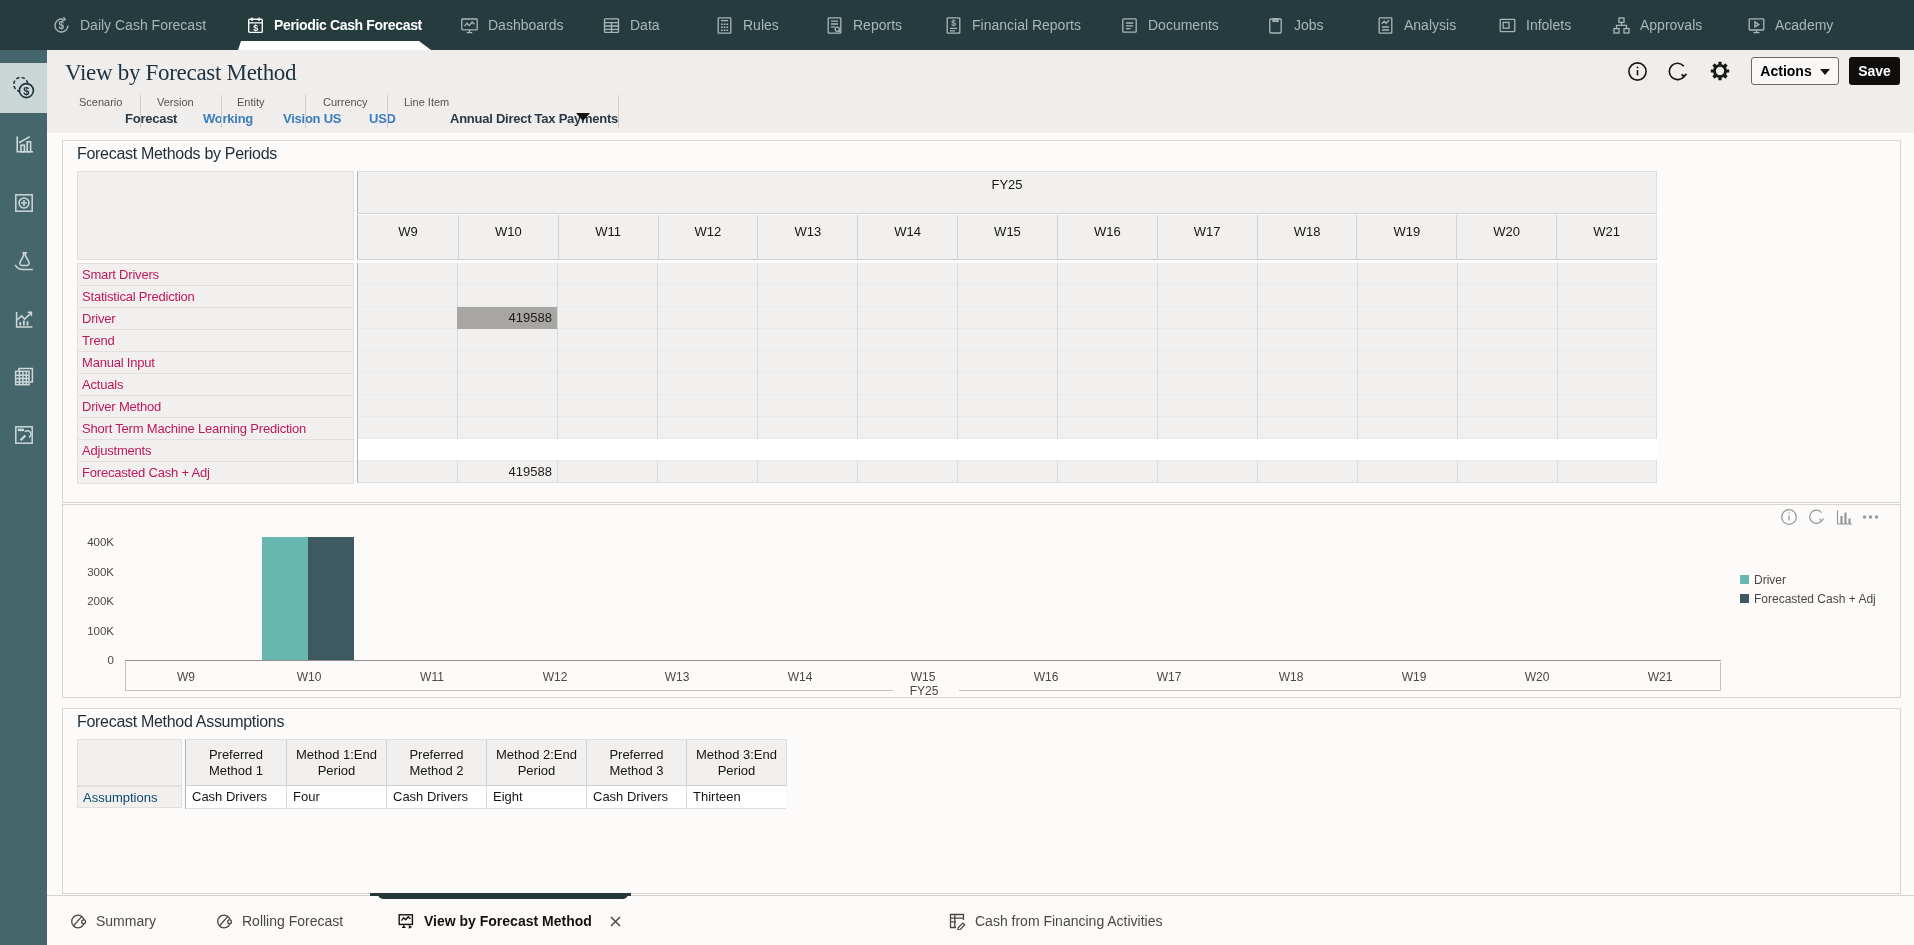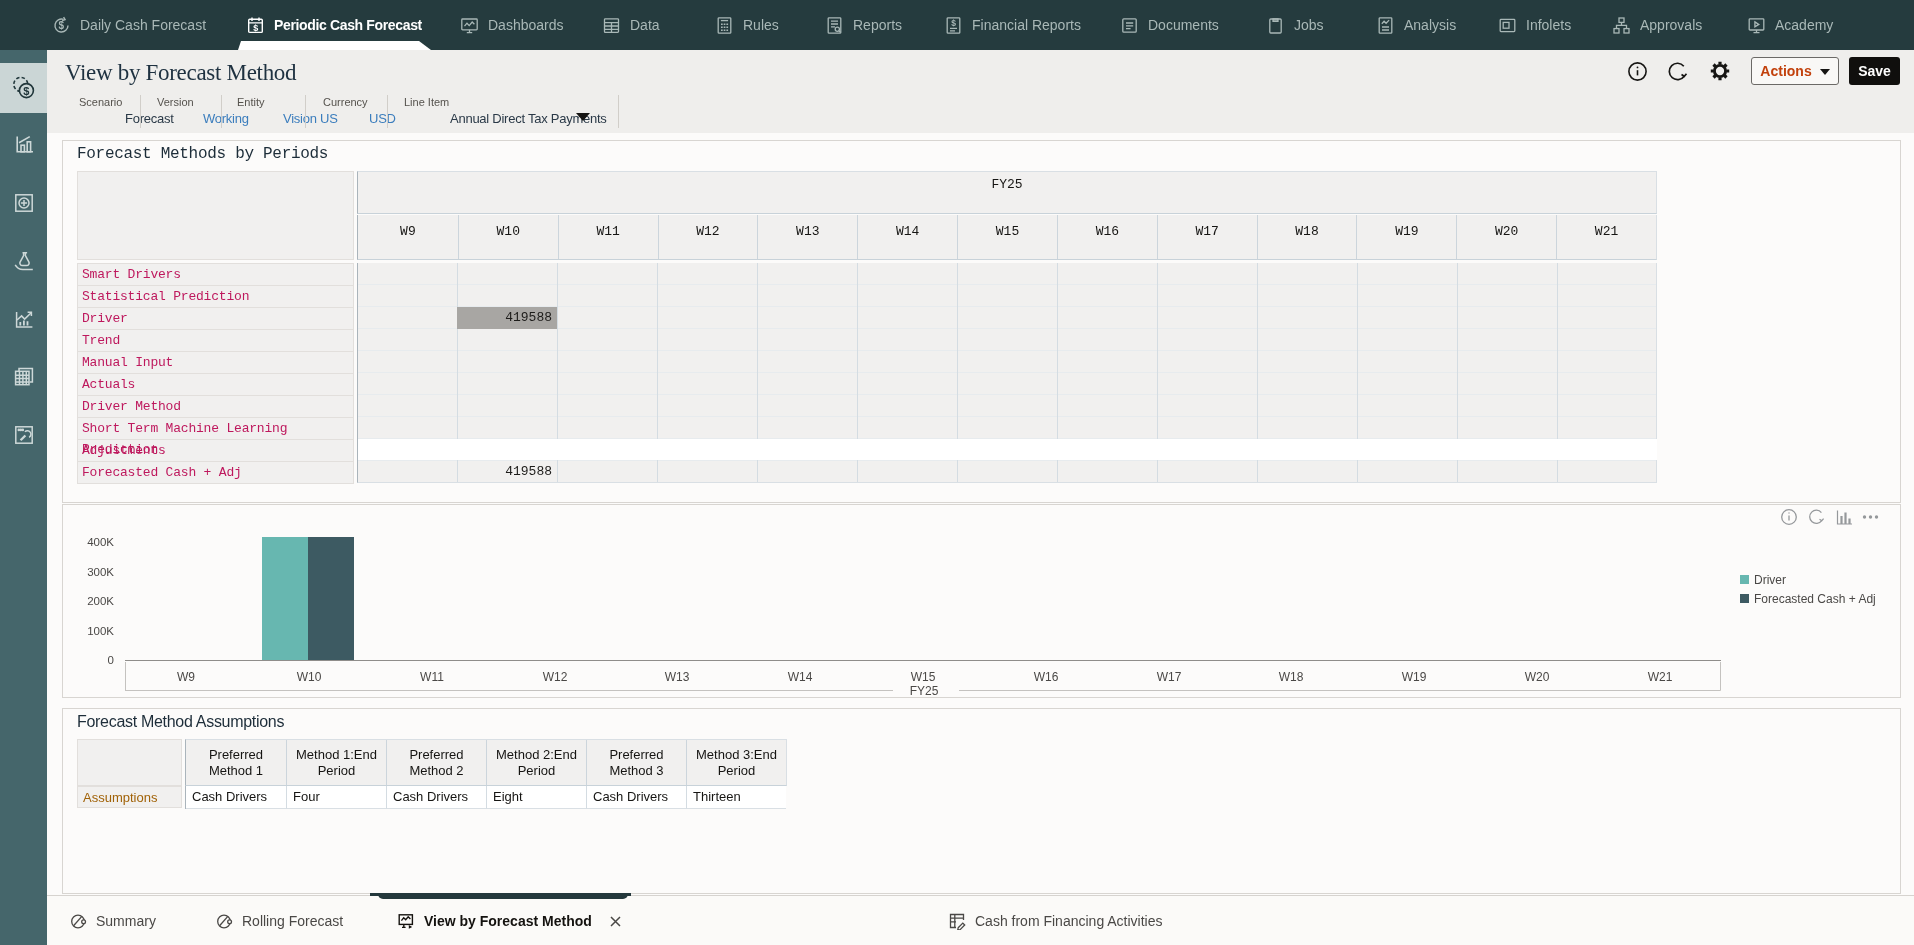--- a/index.html
+++ b/index.html
@@ -14,35 +14,35 @@
 
 
 #side { position:absolute; left:0; top:50px; width:47px; height:895px; background:#45666b; }
 #sideactive { position:absolute; left:0; top:13px; width:47px; height:50px; background:#cbd6d6; }
 .sideicon { position:absolute; left:0; width:47px; display:flex; justify-content:center; }
 
 
 #band { position:absolute; left:47px; top:50px; width:1867px; height:83px; background:#efeeec; }
 #title { position:absolute; left:18px; top:10px; font-family:"Liberation Serif", serif; font-size:23px; letter-spacing:-0.3px; color:#1e3140; }
 .povlab { position:absolute; top:46px; font-size:11px; color:#55524d; }
-.povval { position:absolute; top:61px; font-size:13px; font-weight:normal; letter-spacing:-0.25px; color:#2a3947;padding-left:46px; }
+.povval { position:absolute; top:61px; font-size:13px; font-weight:bold; letter-spacing:-0.25px; color:#2a3947;padding-left:46px; }
 .povval.blue { color:#3b7dbd; }
 .povsep { position:absolute; top:45px; height:33px; width:1px; background:#d1cec9; }
 .hicon { position:absolute; top:11px; }
-#actionsbtn { position:absolute; left:1704px; top:7px; width:88px; height:28px; background:#f9f8f6; border:1px solid #6b6966; border-radius:3px; display:flex; align-items:center; justify-content:center; gap:8px; font-size:14px; font-weight:bold; color:#c2410c; }
+#actionsbtn { position:absolute; left:1704px; top:7px; width:88px; height:28px; background:#f9f8f6; border:1px solid #6b6966; border-radius:3px; display:flex; align-items:center; justify-content:center; gap:8px; font-size:14px; font-weight:bold; color:#000000; }
 #actionsbtn .tri { width:0; height:0; border-left:5px solid transparent; border-right:5px solid transparent; border-top:6px solid #161513; margin-top:2px; }
 #savebtn { position:absolute; left:1802px; top:7px; width:51px; height:28px; background:#100f0d; border-radius:3px; color:#fff; font-size:14px; font-weight:bold; display:flex; align-items:center; justify-content:center; }
 #pov-tri { position:absolute; left:529px; top:63px; width:0; height:0; border-left:7px solid transparent; border-right:7px solid transparent; border-top:8px solid #161513; }
 
 
 .panel { position:absolute; left:62px; width:1839px; background:#fcfbfa; border:1px solid #d8d5d1; }
 .ptitle { position:absolute; left:14px; top:4px; font-size:16px; letter-spacing:-0.3px; color:#1d2d39; }
 
 
-#gridpanel { top:140px; height:363px;font-family:Liberation Mono, monospace; }
+#gridpanel { top:140px; height:363px; }
 .rowhdrblock { position:absolute; background:#f1f0ef; border:1px solid #e2dfdc; }
 .rowhdr { height:22px; line-height:21px; padding-left:4px; font-size:13px; letter-spacing:-0.2px; color:#be185d; border-bottom:1px solid #e2dfdc; }
 #colhdr-fy { position:absolute; left:294px; top:30px; width:1300px; height:43px; background:#f1f0ef; border-top:1px solid #d9dfe4; border-right:1px solid #d9dfe4; border-left:1px solid #aab4bb; border-bottom:1px solid #c8d2d9; text-align:center; padding-top:5px; font-size:13px; color:#161513; }
 #colhdr-w { position:absolute; left:294px; top:74px; width:1300px; height:45px; background:#f1f0ef; border-left:1px solid #aab4bb; border-right:1px solid #d9dfe4; border-bottom:1px solid #c8d2d9; display:flex; }
 #colhdr-w span { width:100px; padding-top:10px; line-height:14px; text-align:center; font-size:13px; color:#161513; border-left:1px solid #ccd5dc; }
 #colhdr-w span:first-child { border-left:none; }
 #gdata { position:absolute; left:294px; top:122px; width:1300px; height:220px; background:
   repeating-linear-gradient(to right, transparent 0px, transparent 99px, #d4dce2 99px, #d4dce2 100px),
   repeating-linear-gradient(to bottom, transparent 0px, transparent 21px, #e7ebee 21px, #e7ebee 22px),
   #f1f0ef;
@@ -360,21 +360,21 @@
   <div class="ptitle">Forecast Method Assumptions</div>
   <div class="rowhdrblock" style="left:14px; top:30px; width:105px; height:47px;"></div>
   <div style="position:absolute; left:122px; top:30px; height:47px; display:flex; background:#f1f0ef; border:1px solid #d9dfe4; border-left:1px solid #aab4bb; border-bottom:1px solid #c8d2d9;">
     <div class="acell ahdr" style="width:100px; border-left:none;">Preferred<br>Method 1</div>
     <div class="acell ahdr" style="width:100px;">Method 1:End<br>Period</div>
     <div class="acell ahdr" style="width:100px;">Preferred<br>Method 2</div>
     <div class="acell ahdr" style="width:100px;">Method 2:End<br>Period</div>
     <div class="acell ahdr" style="width:100px;">Preferred<br>Method 3</div>
     <div class="acell ahdr" style="width:100px;">Method 3:End<br>Period</div>
   </div>
-  <div class="rowhdrblock" style="left:14px; top:77px; width:105px; height:22px; font-size:13px; line-height:22px; padding-left:5px; color:#a16207;">Assumptions</div>
+  <div class="rowhdrblock" style="left:14px; top:77px; width:105px; height:22px; font-size:13px; line-height:22px; padding-left:5px; color:#0c4a6e;">Assumptions</div>
   <div style="position:absolute; left:122px; top:77px; height:23px; display:flex; border-left:1px solid #aab4bb;">
     <div class="acell adata" style="width:100px; border-left:none;">Cash Drivers</div>
     <div class="acell adata" style="width:100px;">Four</div>
     <div class="acell adata" style="width:100px;">Cash Drivers</div>
     <div class="acell adata" style="width:100px;">Eight</div>
     <div class="acell adata" style="width:100px;">Cash Drivers</div>
     <div class="acell adata" style="width:100px;">Thirteen</div>
   </div>
 </div>
 <div id="tabbar">

